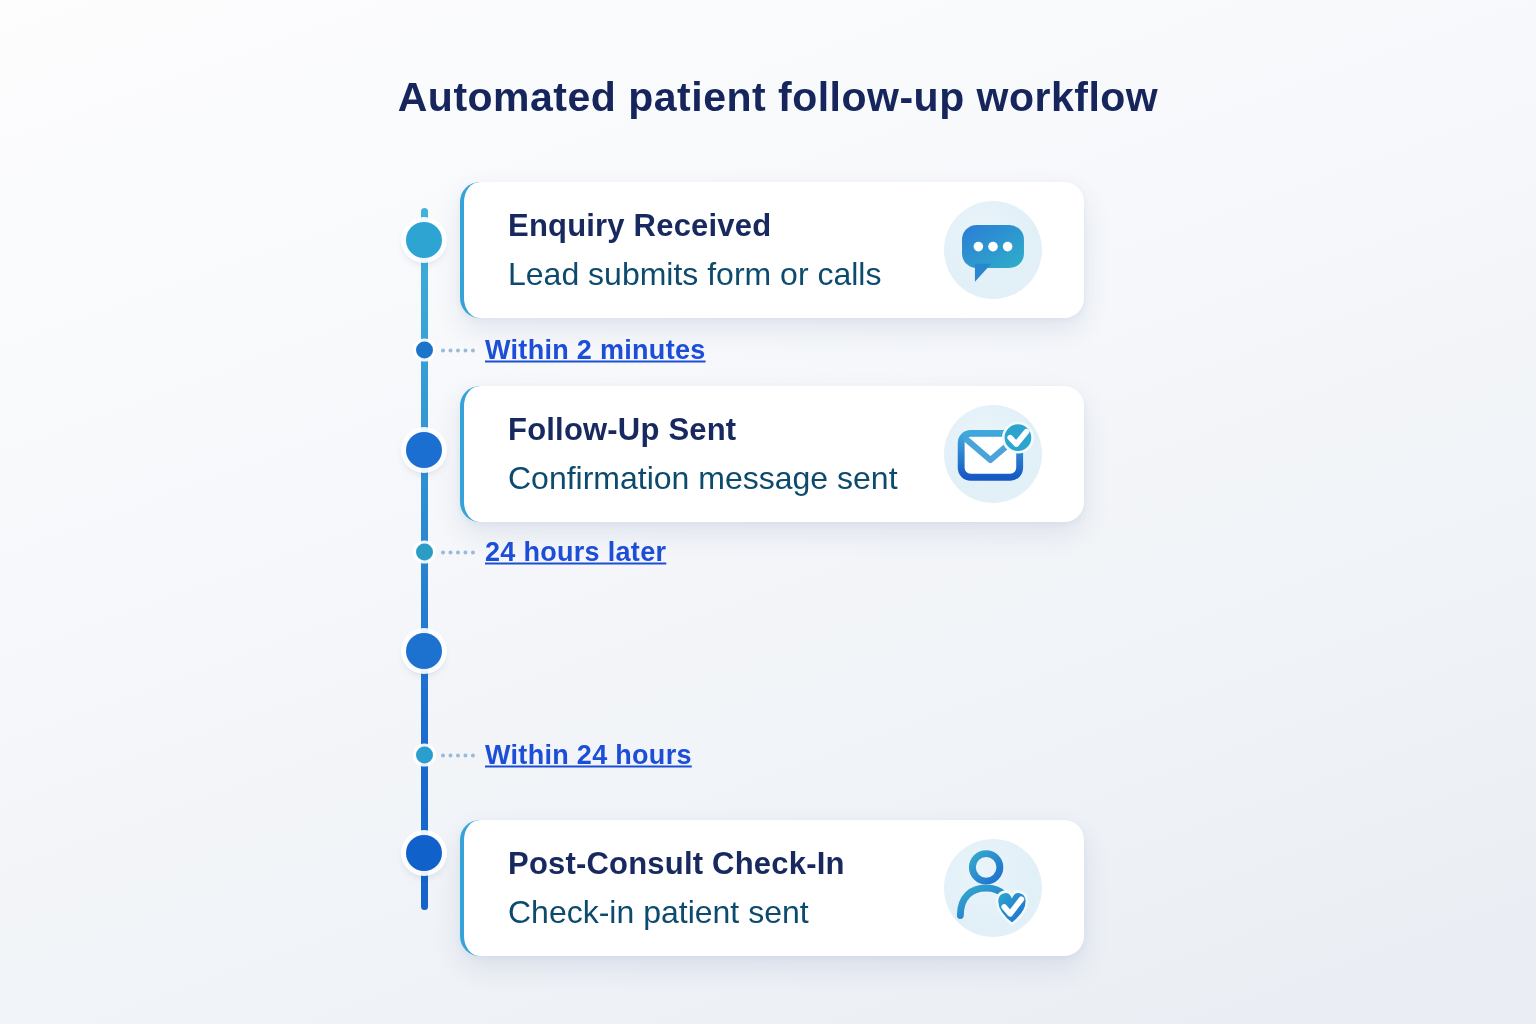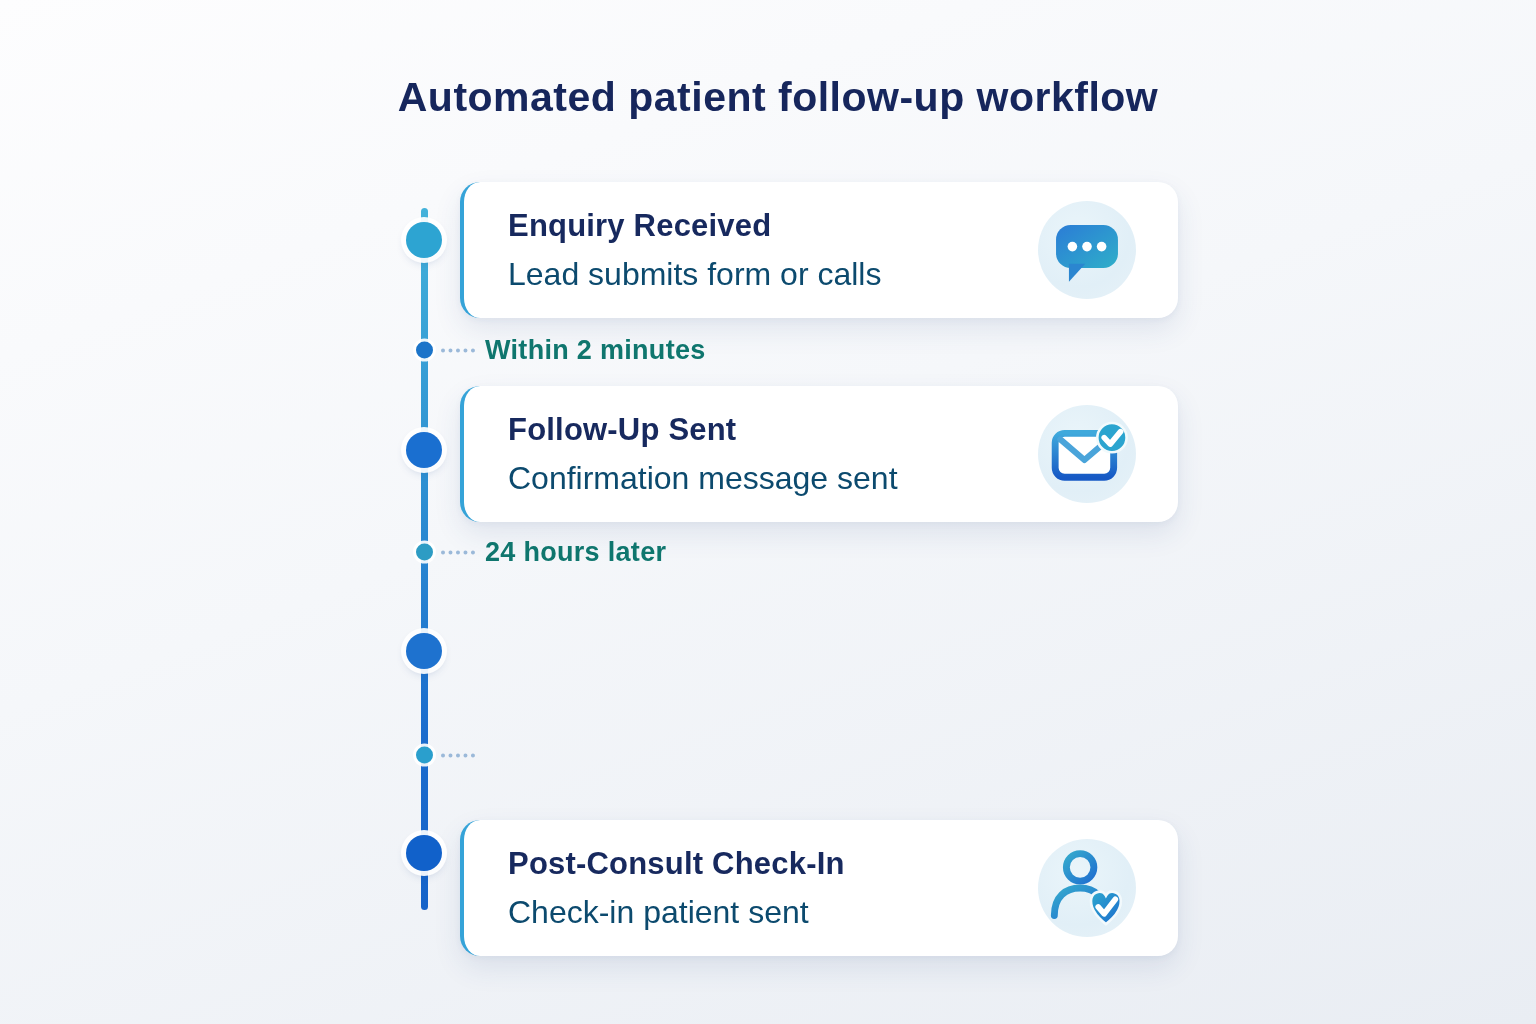--- a/index.html
+++ b/index.html
@@ -27,21 +27,21 @@
     left: 421px; top: 208px;
     width: 7px; height: 702px;
     border-radius: 4px;
     background: linear-gradient(180deg, #43b2da 0%, #2d8fd2 40%, #1b6ccd 75%, #1563c9 100%);
   }
 
   
   .card {
     position: absolute;
     left: 460px;
-    width: 718px; height: 136px;
+    width: 624px; height: 136px;
     background: #ffffff;
     border-radius: 20px;
     border-left: 4px solid #35a3d8;
     box-shadow: 0 12px 28px rgba(40, 70, 130, 0.10), 0 2px 6px rgba(40, 70, 130, 0.05);
     padding: 26px 30px 0 44px;
   }
   .card-1 { top: 182px; }
   .card-2 { top: 386px; }
   .card-3 { top: 589px; }
   .card-4 { top: 820px; }
@@ -108,22 +108,23 @@
   .interval-3 .interval-dot { background: #2a9fcd; }
 
   .interval-dash {
     width: 34px; height: 0;
     border-top: 4px dotted #9bb9d9;
     margin: 0 10px 0 8px;
   }
   .interval-label {
     font-size: 27px;
     font-weight: 700;
-    color: #0f766e;
+    color: #1d4ed8;
     letter-spacing: 0.3px;
+    text-decoration: underline;
   }
 </style>
 </head>
 <body>
 
 <div class="canvas">
 
   <div class="page-title">Automated patient follow-up workflow</div>
 
   <div class="timeline-line"></div>
@@ -179,20 +180,21 @@
     <div class="interval-dot"></div>
     <div class="interval-dash"></div>
     <div class="interval-label">24 hours later</div>
   </div>
 
   <div class="step-dot step-dot-3"></div>
 
   <div class="interval interval-3">
     <div class="interval-dot"></div>
     <div class="interval-dash"></div>
+    <div class="interval-label">Within 24 hours</div>
   </div>
 
   <div class="card card-4">
     <div class="card-title">Post-Consult Check-In</div>
     <div class="card-subtitle">Check-in patient sent</div>
     <div class="icon-wrap">
       <svg viewBox="0 0 100 100">
         <defs>
           <linearGradient id="gPerson" x1="0" y1="0" x2="1" y2="1">
             <stop offset="0" stop-color="#35aacd"></stop>

